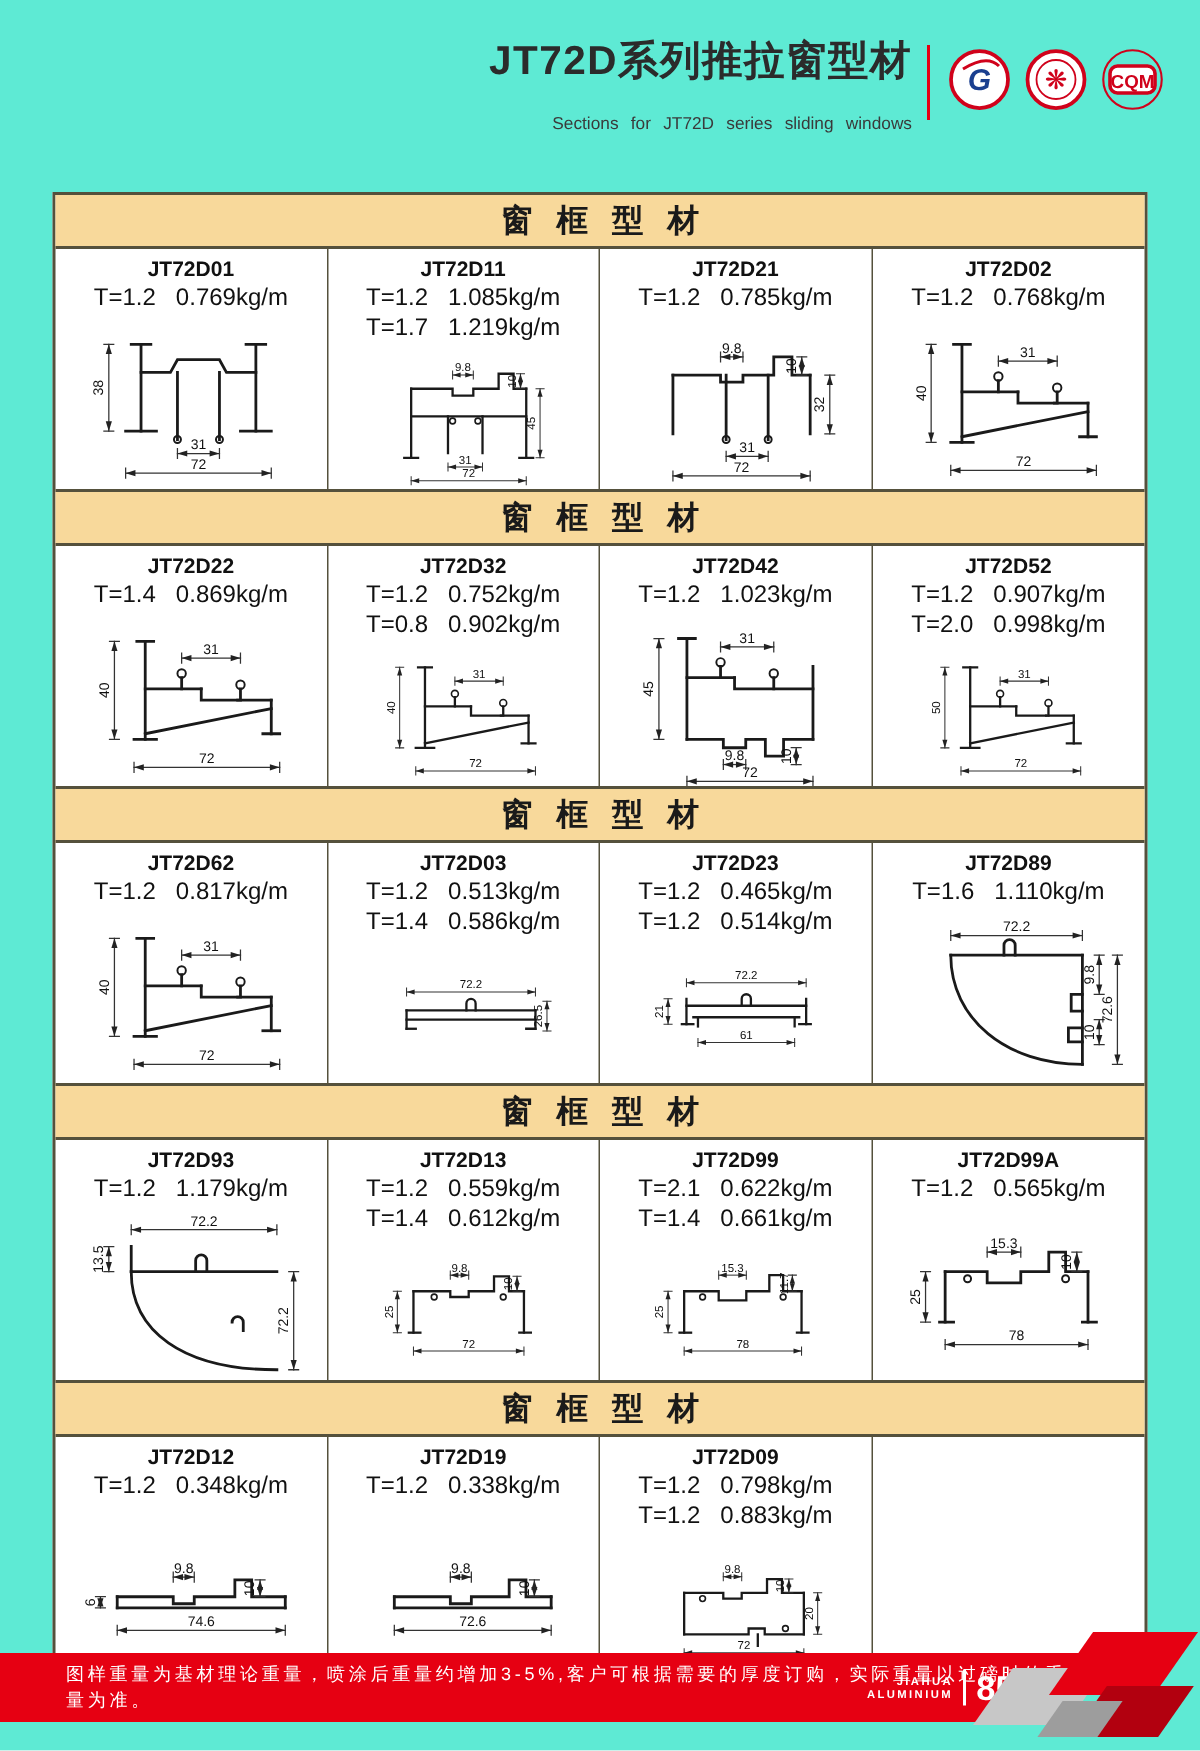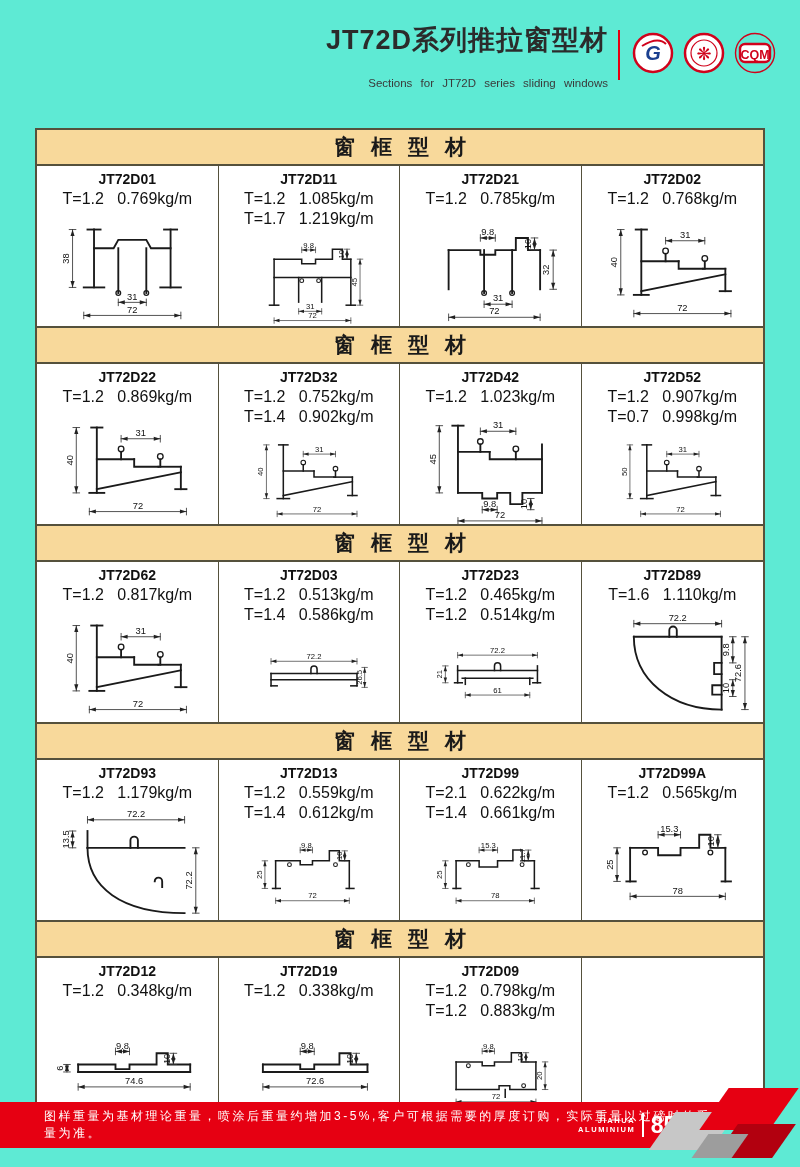--- a/index.html
+++ b/index.html
@@ -241,21 +241,21 @@
   </div>
 
   <div class="section">
     <div class="band">
       <span class="band-label">窗框型材</span>
     </div>
     <div class="prow">
   <div class="pcell">
     <div class="pcode">JT72D22</div>
     <div class="pweights">
-              <div>T=1.2   0.869kg/m</div>
+              <div>T=1.4   0.869kg/m</div>
             </div>
     <svg class="pdraw" viewBox="0 0 170 125" preserveAspectRatio="xMidYMid meet">
               <path d="M46,22 h12" fill="none" stroke="#1a1a1a" stroke-width="2" stroke-linecap="square"></path>
               <path d="M52,22 V92" fill="none" stroke="#1a1a1a" stroke-width="2" stroke-linecap="square"></path>
               <path d="M44,92 h16" fill="none" stroke="#1a1a1a" stroke-width="2" stroke-linecap="square"></path>
               <path d="M52,56 H92" fill="none" stroke="#1a1a1a" stroke-width="2" stroke-linecap="square"></path>
               <path d="M92,56 v8 H118" fill="none" stroke="#1a1a1a" stroke-width="2" stroke-linecap="square"></path>
               <path d="M118,64 H142" fill="none" stroke="#1a1a1a" stroke-width="2" stroke-linecap="square"></path>
               <path d="M142,64 V88" fill="none" stroke="#1a1a1a" stroke-width="2" stroke-linecap="square"></path>
               <path d="M136,88 h12" fill="none" stroke="#1a1a1a" stroke-width="2" stroke-linecap="square"></path>
@@ -279,21 +279,21 @@
               <path d="M44,112 l7,-2.2 l0,4.4 z" fill="#222"></path>
               <path d="M148,112 l-7,-2.2 l0,4.4 z" fill="#222"></path>
               <text x="96" y="109" text-anchor="middle" font-size="10" fill="#111">72</text>
             </svg>
   </div>
 
   <div class="pcell">
     <div class="pcode">JT72D32</div>
     <div class="pweights">
               <div>T=1.2   0.752kg/m</div>
-              <div>T=1.4   0.902kg/m</div>
+              <div>T=0.8   0.902kg/m</div>
             </div>
     <svg class="pdraw" viewBox="0 0 170 125" preserveAspectRatio="xMidYMid meet">
               <path d="M46,22 h12" fill="none" stroke="#1a1a1a" stroke-width="2" stroke-linecap="square"></path>
               <path d="M52,22 V92" fill="none" stroke="#1a1a1a" stroke-width="2" stroke-linecap="square"></path>
               <path d="M44,92 h16" fill="none" stroke="#1a1a1a" stroke-width="2" stroke-linecap="square"></path>
               <path d="M52,56 H92" fill="none" stroke="#1a1a1a" stroke-width="2" stroke-linecap="square"></path>
               <path d="M92,56 v8 H118" fill="none" stroke="#1a1a1a" stroke-width="2" stroke-linecap="square"></path>
               <path d="M118,64 H142" fill="none" stroke="#1a1a1a" stroke-width="2" stroke-linecap="square"></path>
               <path d="M142,64 V88" fill="none" stroke="#1a1a1a" stroke-width="2" stroke-linecap="square"></path>
               <path d="M136,88 h12" fill="none" stroke="#1a1a1a" stroke-width="2" stroke-linecap="square"></path>
@@ -361,21 +361,21 @@
               <path d="M50,122 l7,-2.2 l0,4.4 z" fill="#222"></path>
               <path d="M140,122 l-7,-2.2 l0,4.4 z" fill="#222"></path>
               <text x="95" y="119" text-anchor="middle" font-size="10" fill="#111">72</text>
             </svg>
   </div>
 
   <div class="pcell">
     <div class="pcode">JT72D52</div>
     <div class="pweights">
               <div>T=1.2   0.907kg/m</div>
-              <div>T=0.7   0.998kg/m</div>
+              <div>T=2.0   0.998kg/m</div>
             </div>
     <svg class="pdraw" viewBox="0 0 170 125" preserveAspectRatio="xMidYMid meet">
               <path d="M46,22 h12" fill="none" stroke="#1a1a1a" stroke-width="2" stroke-linecap="square"></path>
               <path d="M52,22 V92" fill="none" stroke="#1a1a1a" stroke-width="2" stroke-linecap="square"></path>
               <path d="M44,92 h16" fill="none" stroke="#1a1a1a" stroke-width="2" stroke-linecap="square"></path>
               <path d="M52,56 H92" fill="none" stroke="#1a1a1a" stroke-width="2" stroke-linecap="square"></path>
               <path d="M92,56 v8 H118" fill="none" stroke="#1a1a1a" stroke-width="2" stroke-linecap="square"></path>
               <path d="M118,64 H142" fill="none" stroke="#1a1a1a" stroke-width="2" stroke-linecap="square"></path>
               <path d="M142,64 V88" fill="none" stroke="#1a1a1a" stroke-width="2" stroke-linecap="square"></path>
               <path d="M136,88 h12" fill="none" stroke="#1a1a1a" stroke-width="2" stroke-linecap="square"></path>

